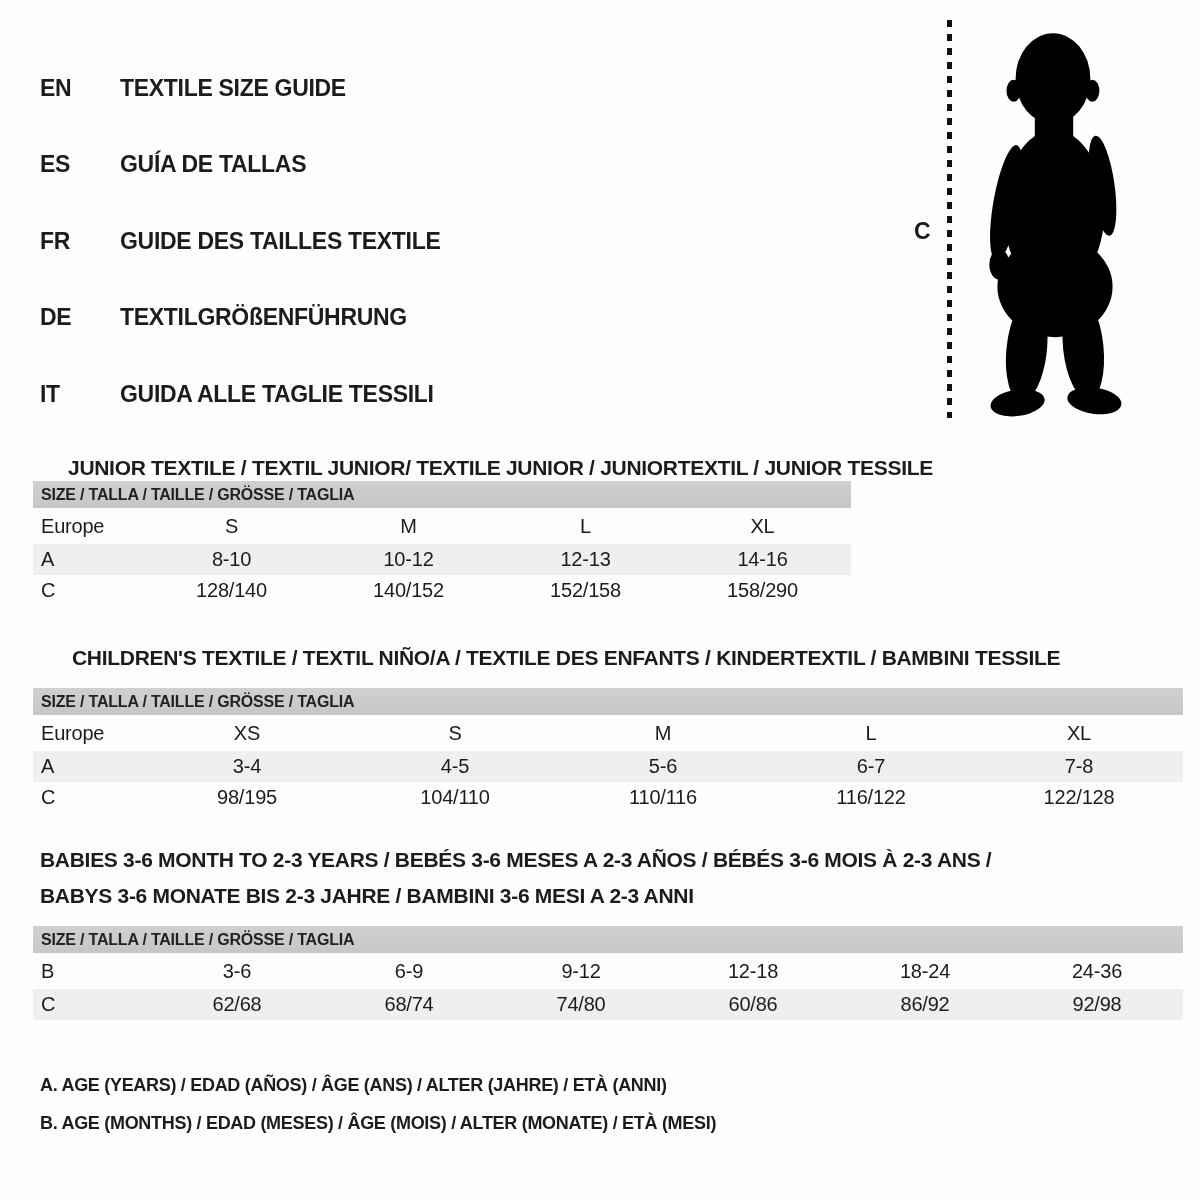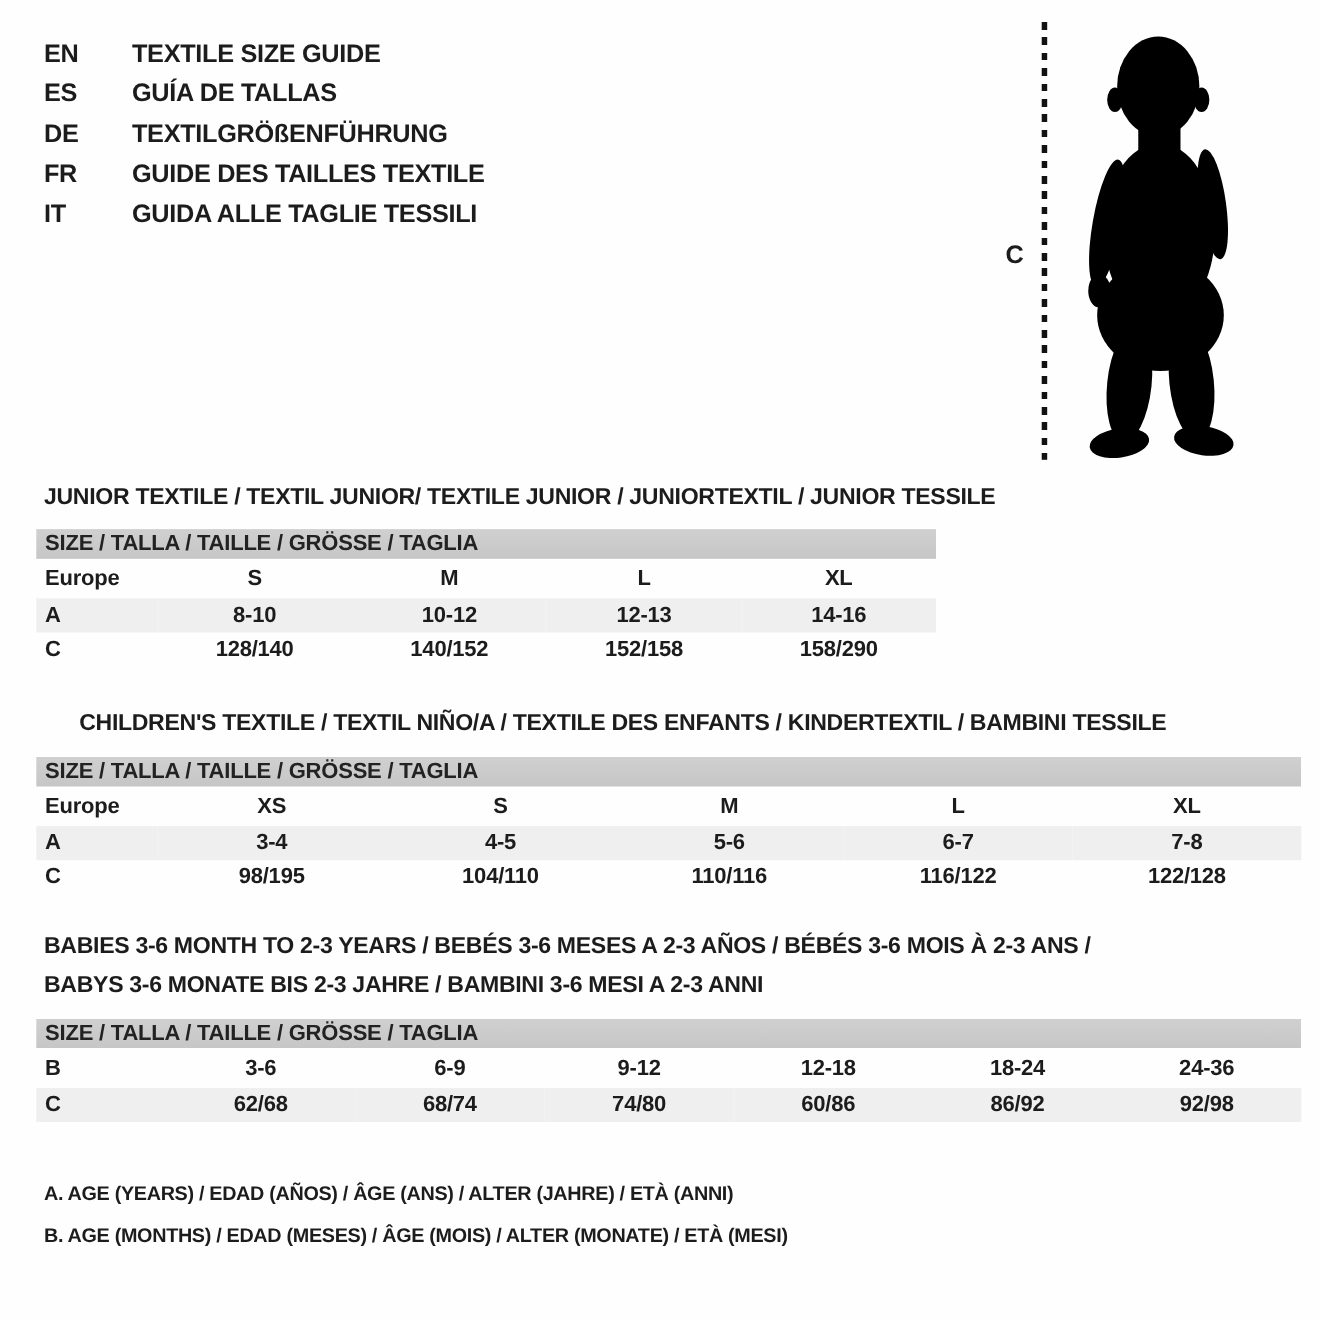--- a/index.html
+++ b/index.html
@@ -10,61 +10,61 @@
     background: #fefefe;
     font-family: "Liberation Sans", "DejaVu Sans", sans-serif;
     font-weight: 700;
     color: #1c1c1c;
     overflow: hidden;
     letter-spacing: -0.3px;
   }
 
   
   .langs { position: absolute; left: 40px; top: 30px; }
-  .lang-row { display: flex; height: 36.5px; align-items: center; font-size: 23px; }
+  .lang-row { display: flex; height: 36.5px; align-items: center; font-size: 23px; margin-top: 40px; }
   .lang-code { width: 80px; }
   .lang-label { white-space: nowrap; }
 
   
   .figure { position: absolute; left: 900px; top: 0; width: 300px; height: 430px; }
   .measure-label { position: absolute; left: 14px; top: 218px; font-size: 23px; }
   .measure-line {
     position: absolute; left: 47px; top: 20px; width: 5px; height: 398px;
     background: repeating-linear-gradient(to bottom, #111 0 7px, transparent 7px 14px);
   }
   .silhouette { position: absolute; left: 68px; top: 16px; }
 
   
   .section-title {
     position: absolute; left: 40px;
     font-size: 21px; line-height: 36px; white-space: nowrap;
   }
-  .title-junior   { top: 434px; }
+  .title-junior   { top: 450px; margin-left: 28px; }
   .title-children { top: 640px; margin-left: 32px; }
   .title-babies   { top: 842px; white-space: normal; width: 960px; }
 
   
   table.size-table {
     position: absolute; left: 33px;
     border-collapse: collapse; table-layout: fixed;
     font-size: 20px; letter-spacing: -0.2px;
   }
   .t-junior   { top: 481px; width: 818px;  }
   .t-children { top: 688px; width: 1150px; }
   .t-babies   { top: 926px; width: 1150px; }
 
   .size-table th.bar {
     background: linear-gradient(#d0d0d0, #c6c6c6);
-    height: 27px; font-size: 20px; font-weight: 700;
+    height: 27px; font-size: 16px; font-weight: 700;
     text-align: left; padding: 0 0 0 8px; color: #222;
     white-space: nowrap; overflow: hidden;
   }
   .size-table td {
     height: 31px; text-align: center; vertical-align: middle;
-    font-weight: 700; white-space: nowrap; margin-top: 36px;
+    font-weight: 400; white-space: nowrap; margin-top: 36px;
   }
   .size-table tr.europe-row td { height: 36px; }
   .size-table td.row-label { text-align: left; padding-left: 8px; }
   .size-table tr.shaded { background: #efefef; }
 
   
   .legend { position: absolute; left: 40px; top: 1066px; }
   .legend-line { font-size: 18px; line-height: 38px; white-space: nowrap; }
 </style>
 </head>
@@ -73,26 +73,26 @@
 <div class="langs">
   <div class="lang-row">
     <span class="lang-code">EN</span>
     <span class="lang-label">TEXTILE SIZE GUIDE</span>
   </div>
   <div class="lang-row">
     <span class="lang-code">ES</span>
     <span class="lang-label">GUÍA DE TALLAS</span>
   </div>
   <div class="lang-row">
+    <span class="lang-code">FR</span>
+    <span class="lang-label">GUIDE DES TAILLES TEXTILE</span>
+  </div>
+  <div class="lang-row">
     <span class="lang-code">DE</span>
     <span class="lang-label">TEXTILGRÖßENFÜHRUNG</span>
-  </div>
-  <div class="lang-row">
-    <span class="lang-code">FR</span>
-    <span class="lang-label">GUIDE DES TAILLES TEXTILE</span>
   </div>
   <div class="lang-row">
     <span class="lang-code">IT</span>
     <span class="lang-label">GUIDA ALLE TAGLIE TESSILI</span>
   </div>
 </div>
 
 <div class="figure">
   <span class="measure-label">C</span>
   <div class="measure-line"></div>

